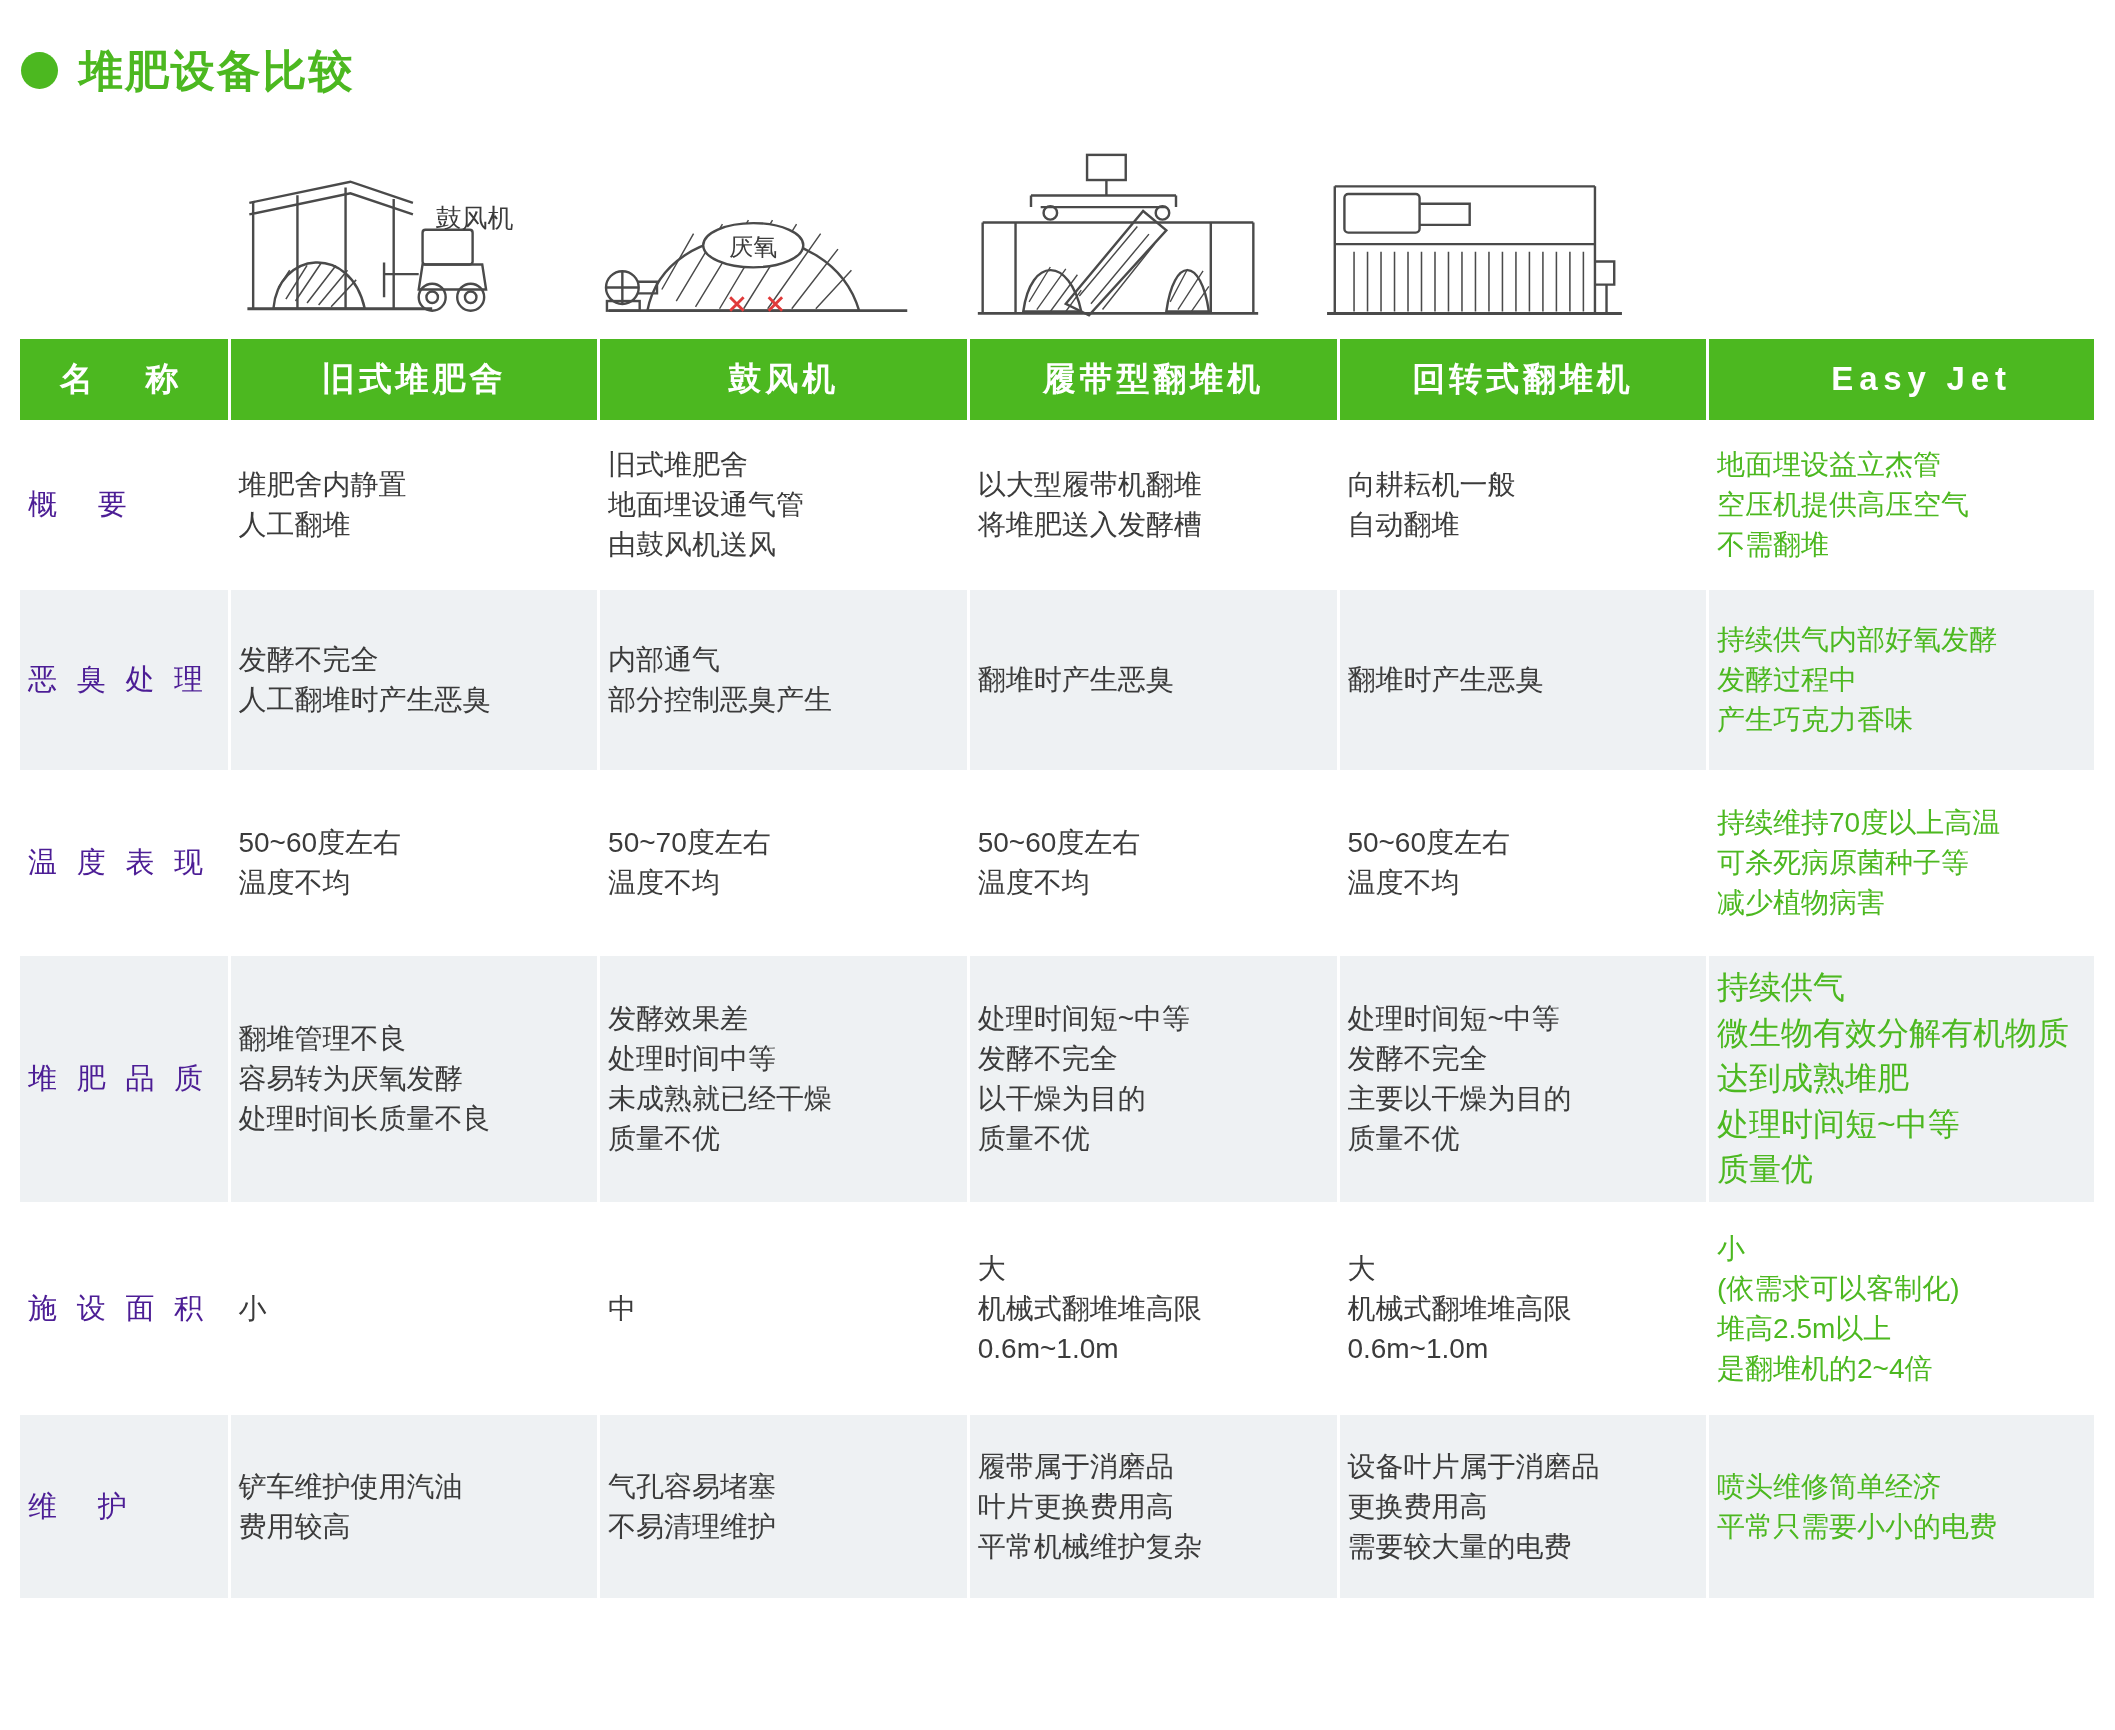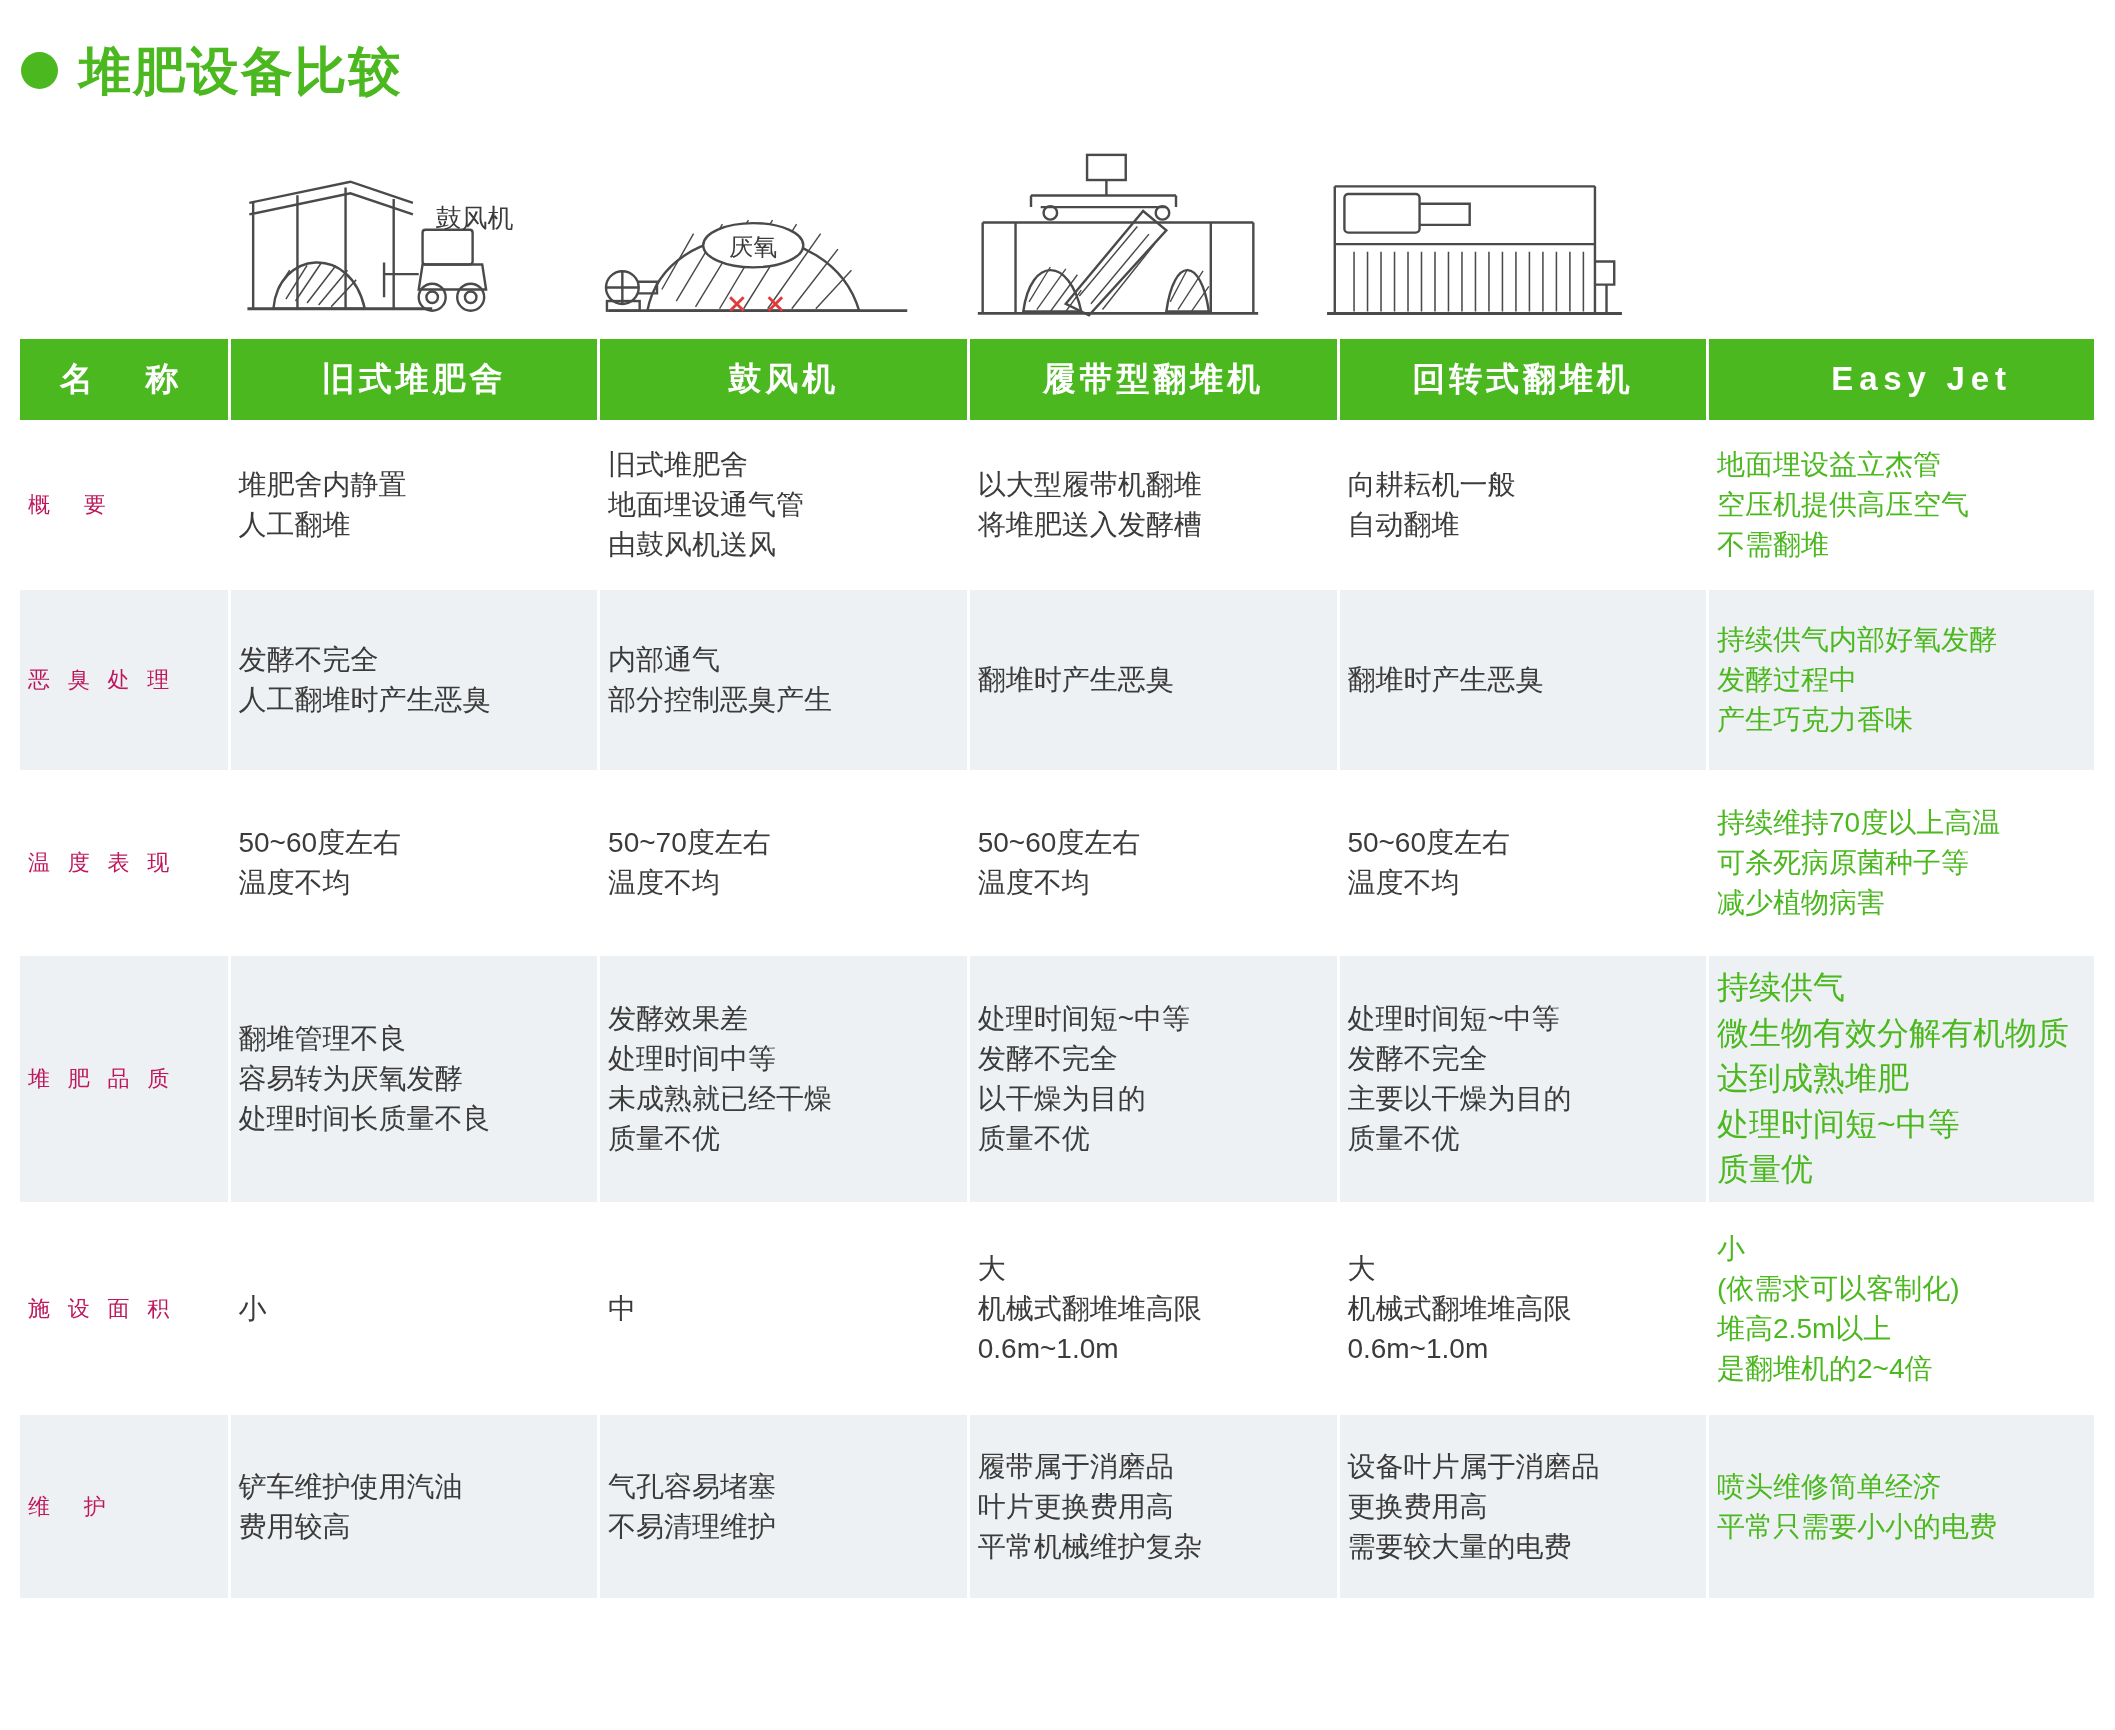--- a/index.html
+++ b/index.html
@@ -25,21 +25,21 @@
     height: 106px;
   }
   .title-bullet {
     width: 37px; height: 37px;
     border-radius: 50%;
     background: #4cb820;
     flex: 0 0 auto;
   }
   .title-text {
     color: #4cb820;
-    font-size: 52px;
+    font-size: 44px;
     font-weight: bold;
     letter-spacing: 1.9px;
     line-height: 1;
   }
 
   
   .illus-band {
     position: relative;
     height: 222px;
     margin: 0 17.4px;
@@ -78,22 +78,22 @@
   col.c1 { width: 359px; }
   col.c2 { width: 359px; }
   col.c3 { width: 359px; }
   col.c4 { width: 359px; }
   col.c5 { width: 377px; }
 
   tbody tr.band-light td { background: #ffffff; }
   tbody tr.band-dark  td { background: #eef1f3; }
 
   td.rowhead {
-    color: #be185d;
-    font-size: 22px;
+    color: #4c1d95;
+    font-size: 29px;
     letter-spacing: 5.8px;
     font-weight: normal;
   }
   td.cell {
     color: #3b3b3b;
     font-size: 28px;
     line-height: 1.42;
   }
   td.cell.ej {
     color: #4cb820;

